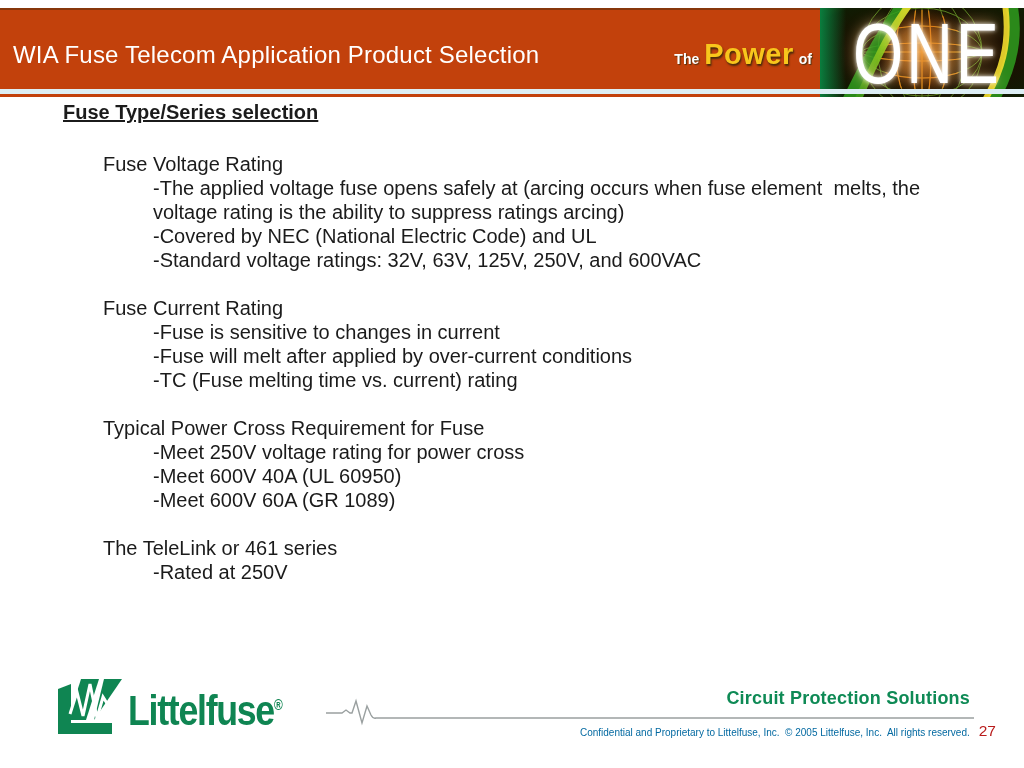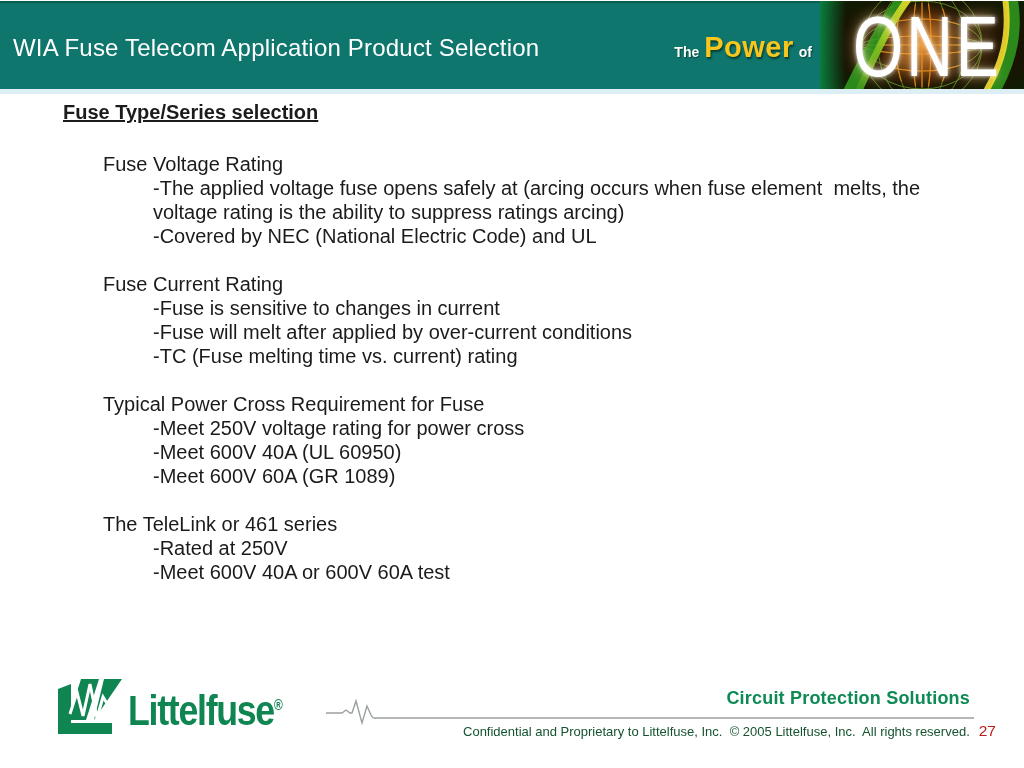--- a/index.html
+++ b/index.html
@@ -3,22 +3,22 @@
 <meta charset="utf-8">
 <style>
   html,body { margin:0; padding:0; background:#fff; }
   .slide {
     position:relative; width:1024px; height:768px; background:#ffffff;
     font-family:"Liberation Sans", sans-serif; overflow:hidden;
   }
 
   
   .titlebar {
-    position:absolute; top:1px; left:0; width:1024px; height:89px;
-    background:#0f766e;
+    position:absolute; top:8px; left:0; width:1024px; height:89px;
+    background:#c2410c;
   }
   .titlebar::before {
     content:""; position:absolute; top:0; left:0; right:0; height:2px;
     background:rgba(0,30,10,0.30);
   }
   .title {
     position:absolute; left:13px; top:33px; font-size:24px; color:#ffffff;
     letter-spacing:0.2px; white-space:pre;
   }
   .brand { position:absolute; right:212px; top:30px; white-space:nowrap; z-index:3; }
@@ -56,21 +56,21 @@
   .lf-word sup { font-size:14px; letter-spacing:0; }
   .pulse { position:absolute; left:326px; top:698px; }
   .cps {
     position:absolute; right:54px; top:688px; color:#0e8a55;
     font-size:18px; font-weight:bold; letter-spacing:0.2px; white-space:pre;
   }
   .confid-row {
     position:absolute; right:28px; top:722px;
     display:flex; align-items:baseline; gap:9px;
   }
-  .confid { font-size:13px; color:#14532d; white-space:pre; }
+  .confid { font-size:10px; color:#0369a1; white-space:pre; }
   .pagenum { font-size:15.5px; color:#b91c1c;text-align:center; }
 </style>
 </head>
 <body>
 
 <div class="slide">
 
   <header class="titlebar">
     <div class="title">WIA Fuse Telecom Application Product Selection</div>
 
@@ -144,40 +144,40 @@
   <div class="strip"></div>
 
   <main class="body">
     <div class="heading">Fuse Type/Series selection</div>
 
     <section class="sec">
       <div class="lead">Fuse Voltage Rating</div>
       <div class="item">-The applied voltage fuse opens safely at (arcing occurs when fuse element  melts, the</div>
       <div class="item">voltage rating is the ability to suppress ratings arcing)</div>
       <div class="item">-Covered by NEC (National Electric Code) and UL</div>
+      <div class="item">-Standard voltage ratings: 32V, 63V, 125V, 250V, and 600VAC</div>
     </section>
 
     <section class="sec">
       <div class="lead">Fuse Current Rating</div>
       <div class="item">-Fuse is sensitive to changes in current</div>
       <div class="item">-Fuse will melt after applied by over-current conditions</div>
       <div class="item">-TC (Fuse melting time vs. current) rating</div>
     </section>
 
     <section class="sec">
       <div class="lead">Typical Power Cross Requirement for Fuse</div>
       <div class="item">-Meet 250V voltage rating for power cross</div>
       <div class="item">-Meet 600V 40A (UL 60950)</div>
       <div class="item">-Meet 600V 60A (GR 1089)</div>
     </section>
 
     <section class="sec">
       <div class="lead">The TeleLink or 461 series</div>
       <div class="item">-Rated at 250V</div>
-      <div class="item">-Meet 600V 40A or 600V 60A test</div>
     </section>
   </main>
 
   <svg class="lf-mark" width="66" height="62" viewBox="0 0 66 62">
     <g fill="#0f8552">
       <polygon points="2,12 15,7 15,46 2,46"></polygon>
       <rect x="2" y="46" width="54" height="11"></rect>
       <polygon points="25,2 43,2 30,43 12,43"></polygon>
       <polygon points="48,2 66,2 38,43"></polygon>
     </g>

